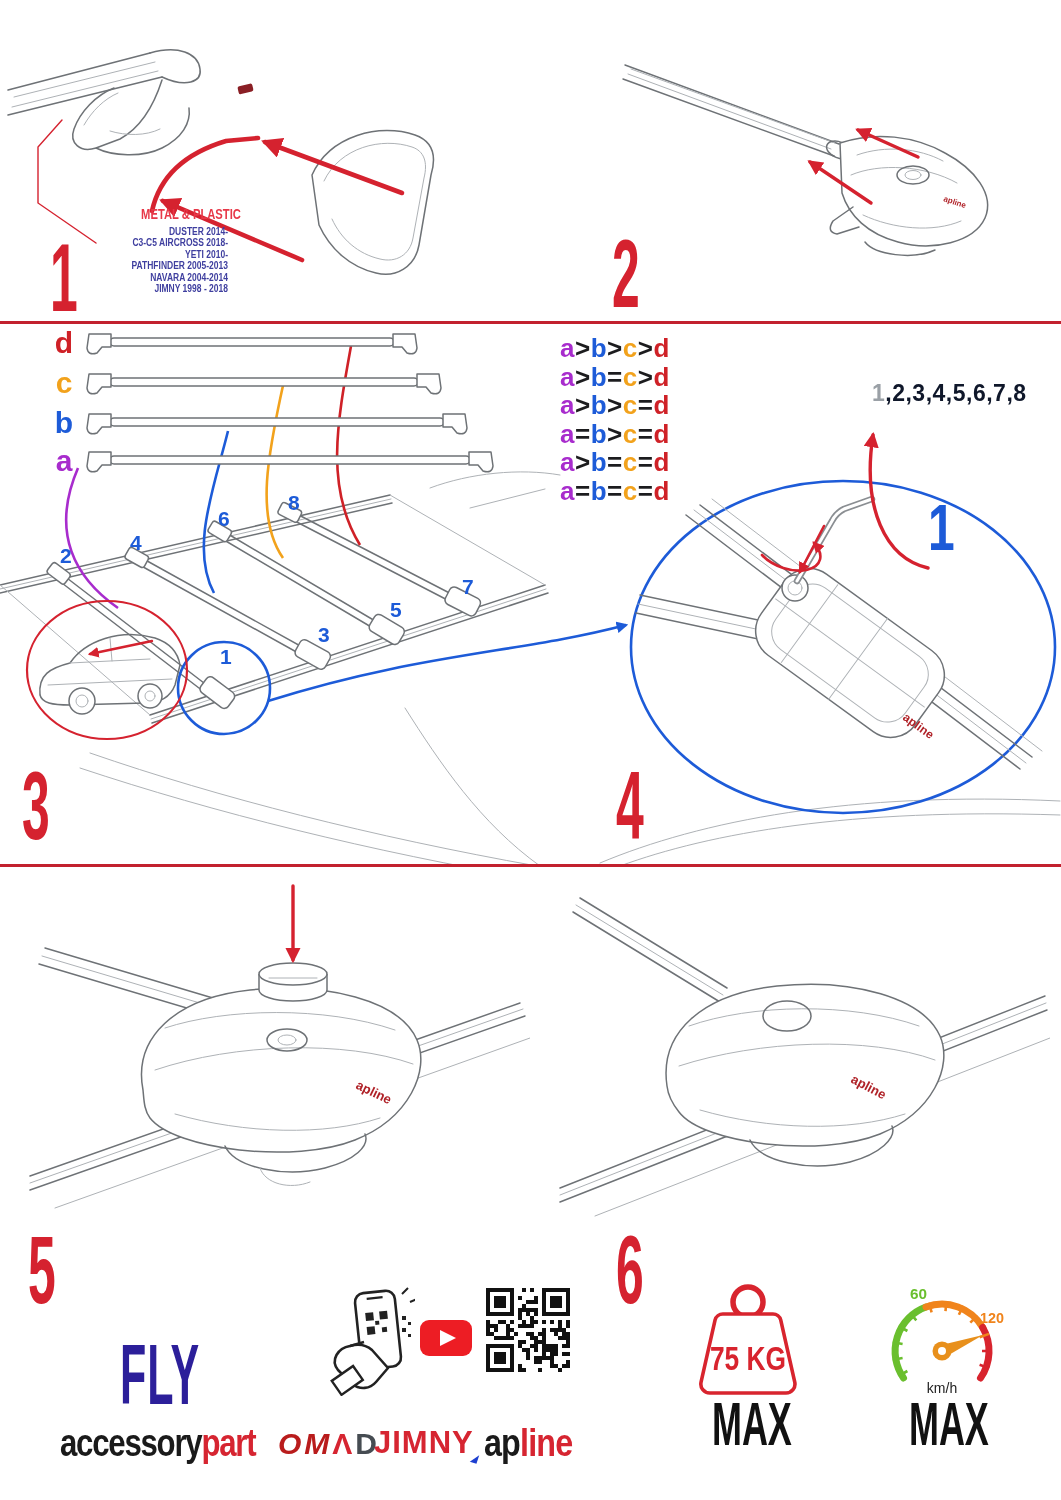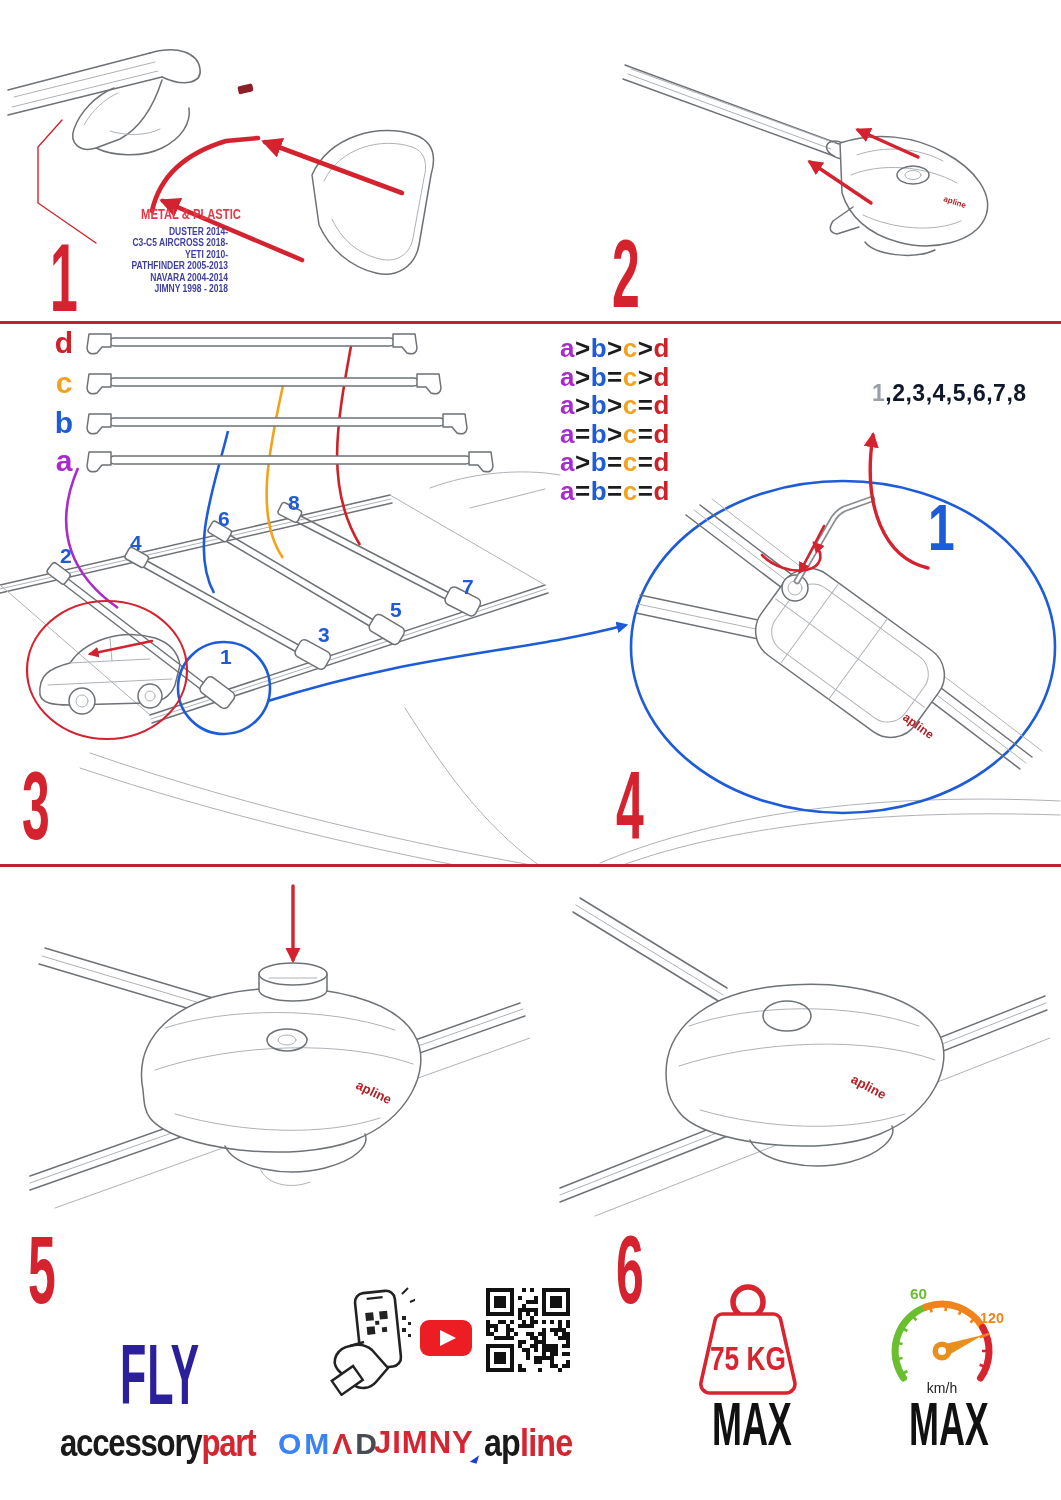--- a/index.html
+++ b/index.html
@@ -379,21 +379,21 @@
     </svg>
 
     <svg class="abs" style="left:486px;top:1288px" width="84" height="84" viewBox="0 0 84 84">
       <rect x="0" y="0" width="84" height="84" fill="#fff"></rect>
       <g id="qr-modules" fill="#111">
           <path d="M0,0h4v4h-4zM4,0h4v4h-4zM8,0h4v4h-4zM12,0h4v4h-4zM16,0h4v4h-4zM20,0h4v4h-4zM24,0h4v4h-4zM0,4h4v4h-4zM24,4h4v4h-4zM0,8h4v4h-4zM8,8h4v4h-4zM12,8h4v4h-4zM16,8h4v4h-4zM24,8h4v4h-4zM0,12h4v4h-4zM8,12h4v4h-4zM12,12h4v4h-4zM16,12h4v4h-4zM24,12h4v4h-4zM0,16h4v4h-4zM8,16h4v4h-4zM12,16h4v4h-4zM16,16h4v4h-4zM24,16h4v4h-4zM0,20h4v4h-4zM24,20h4v4h-4zM0,24h4v4h-4zM4,24h4v4h-4zM8,24h4v4h-4zM12,24h4v4h-4zM16,24h4v4h-4zM20,24h4v4h-4zM24,24h4v4h-4zM56,0h4v4h-4zM60,0h4v4h-4zM64,0h4v4h-4zM68,0h4v4h-4zM72,0h4v4h-4zM76,0h4v4h-4zM80,0h4v4h-4zM56,4h4v4h-4zM80,4h4v4h-4zM56,8h4v4h-4zM64,8h4v4h-4zM68,8h4v4h-4zM72,8h4v4h-4zM80,8h4v4h-4zM56,12h4v4h-4zM64,12h4v4h-4zM68,12h4v4h-4zM72,12h4v4h-4zM80,12h4v4h-4zM56,16h4v4h-4zM64,16h4v4h-4zM68,16h4v4h-4zM72,16h4v4h-4zM80,16h4v4h-4zM56,20h4v4h-4zM80,20h4v4h-4zM56,24h4v4h-4zM60,24h4v4h-4zM64,24h4v4h-4zM68,24h4v4h-4zM72,24h4v4h-4zM76,24h4v4h-4zM80,24h4v4h-4zM0,56h4v4h-4zM4,56h4v4h-4zM8,56h4v4h-4zM12,56h4v4h-4zM16,56h4v4h-4zM20,56h4v4h-4zM24,56h4v4h-4zM0,60h4v4h-4zM24,60h4v4h-4zM0,64h4v4h-4zM8,64h4v4h-4zM12,64h4v4h-4zM16,64h4v4h-4zM24,64h4v4h-4zM0,68h4v4h-4zM8,68h4v4h-4zM12,68h4v4h-4zM16,68h4v4h-4zM24,68h4v4h-4zM0,72h4v4h-4zM8,72h4v4h-4zM12,72h4v4h-4zM16,72h4v4h-4zM24,72h4v4h-4zM0,76h4v4h-4zM24,76h4v4h-4zM0,80h4v4h-4zM4,80h4v4h-4zM8,80h4v4h-4zM12,80h4v4h-4zM16,80h4v4h-4zM20,80h4v4h-4zM24,80h4v4h-4zM36,0h4v4h-4zM44,0h4v4h-4zM32,8h4v4h-4zM48,8h4v4h-4zM40,12h4v4h-4zM44,12h4v4h-4zM48,12h4v4h-4zM36,16h4v4h-4zM32,20h4v4h-4zM36,20h4v4h-4zM40,20h4v4h-4zM44,20h4v4h-4zM48,20h4v4h-4zM32,24h4v4h-4zM40,24h4v4h-4zM48,24h4v4h-4zM32,28h4v4h-4zM44,28h4v4h-4zM0,32h4v4h-4zM12,32h4v4h-4zM16,32h4v4h-4zM24,32h4v4h-4zM36,32h4v4h-4zM44,32h4v4h-4zM48,32h4v4h-4zM56,32h4v4h-4zM64,32h4v4h-4zM72,32h4v4h-4zM80,32h4v4h-4zM0,36h4v4h-4zM4,36h4v4h-4zM8,36h4v4h-4zM20,36h4v4h-4zM32,36h4v4h-4zM36,36h4v4h-4zM40,36h4v4h-4zM44,36h4v4h-4zM72,36h4v4h-4zM80,36h4v4h-4zM0,40h4v4h-4zM8,40h4v4h-4zM20,40h4v4h-4zM24,40h4v4h-4zM56,40h4v4h-4zM64,40h4v4h-4zM68,40h4v4h-4zM72,40h4v4h-4zM76,40h4v4h-4zM0,44h4v4h-4zM4,44h4v4h-4zM20,44h4v4h-4zM28,44h4v4h-4zM40,44h4v4h-4zM44,44h4v4h-4zM52,44h4v4h-4zM56,44h4v4h-4zM68,44h4v4h-4zM76,44h4v4h-4zM80,44h4v4h-4zM8,48h4v4h-4zM12,48h4v4h-4zM16,48h4v4h-4zM20,48h4v4h-4zM24,48h4v4h-4zM44,48h4v4h-4zM48,48h4v4h-4zM56,48h4v4h-4zM72,48h4v4h-4zM76,48h4v4h-4zM80,48h4v4h-4zM32,52h4v4h-4zM36,52h4v4h-4zM48,52h4v4h-4zM52,52h4v4h-4zM56,52h4v4h-4zM80,52h4v4h-4zM32,56h4v4h-4zM44,56h4v4h-4zM48,56h4v4h-4zM56,56h4v4h-4zM60,56h4v4h-4zM64,56h4v4h-4zM68,56h4v4h-4zM76,56h4v4h-4zM80,56h4v4h-4zM36,60h4v4h-4zM40,60h4v4h-4zM48,60h4v4h-4zM56,60h4v4h-4zM60,60h4v4h-4zM64,60h4v4h-4zM68,60h4v4h-4zM40,64h4v4h-4zM56,64h4v4h-4zM64,64h4v4h-4zM68,64h4v4h-4zM76,64h4v4h-4zM80,64h4v4h-4zM40,68h4v4h-4zM48,68h4v4h-4zM52,68h4v4h-4zM56,68h4v4h-4zM60,68h4v4h-4zM64,68h4v4h-4zM48,72h4v4h-4zM52,72h4v4h-4zM64,72h4v4h-4zM80,72h4v4h-4zM32,76h4v4h-4zM64,76h4v4h-4zM68,76h4v4h-4zM76,76h4v4h-4zM80,76h4v4h-4zM32,80h4v4h-4zM36,80h4v4h-4zM52,80h4v4h-4zM72,80h4v4h-4z"></path>
         </g>
     </svg>
 
     <span class="companylogo accessorypart"><span style="color: rgb(26, 26, 26);">accessory</span><span style="color: rgb(214, 37, 49);">part</span></span>
-    <span class="companylogo omad"><span style="color: #3b82f6;">OM</span><span style="color: rgb(214, 37, 49);">Λ</span><span style="color: rgb(70, 76, 82);">D</span></span>
+    <span class="companylogo omad"><span style="color: #b91c1c; font-style: italic;">OM</span><span style="color: rgb(214, 37, 49);">Λ</span><span style="color: rgb(70, 76, 82);">D</span></span>
     <span class="companylogo omay"><span><span style="color: rgb(214, 37, 49);">JIMNY</span></span><i class="omay-accent"></i></span>
     <span class="companylogo apline"><span style="color: rgb(26, 26, 26);">ap</span><span style="color: rgb(214, 37, 49);">line</span></span>
 
     <svg class="abs" style="left:683px;top:1278px" width="130" height="126" viewBox="0 0 130 126">
       <circle cx="65" cy="24" r="15" fill="none" stroke="#d8242e" stroke-width="5.5"></circle>
       <path d="M40,36 h50 a8,8 0 0 1 7.7,5.9 l14,62 a9,9 0 0 1 -8.8,11.1 h-76 a9,9 0 0 1 -8.8,-11.1 l14,-62 A8,8 0 0 1 40,36 z" fill="#fff" stroke="#d8242e" stroke-width="3.6" stroke-linejoin="round"></path>
       <text x="65" y="92" text-anchor="middle" font-size="34" font-weight="bold" fill="#d8242e" textLength="76" lengthAdjust="spacingAndGlyphs">75 KG</text>
     </svg>
     <div class="max-label" style="left:683px;top:1398px;width:130px">
       <span>MAX</span>

